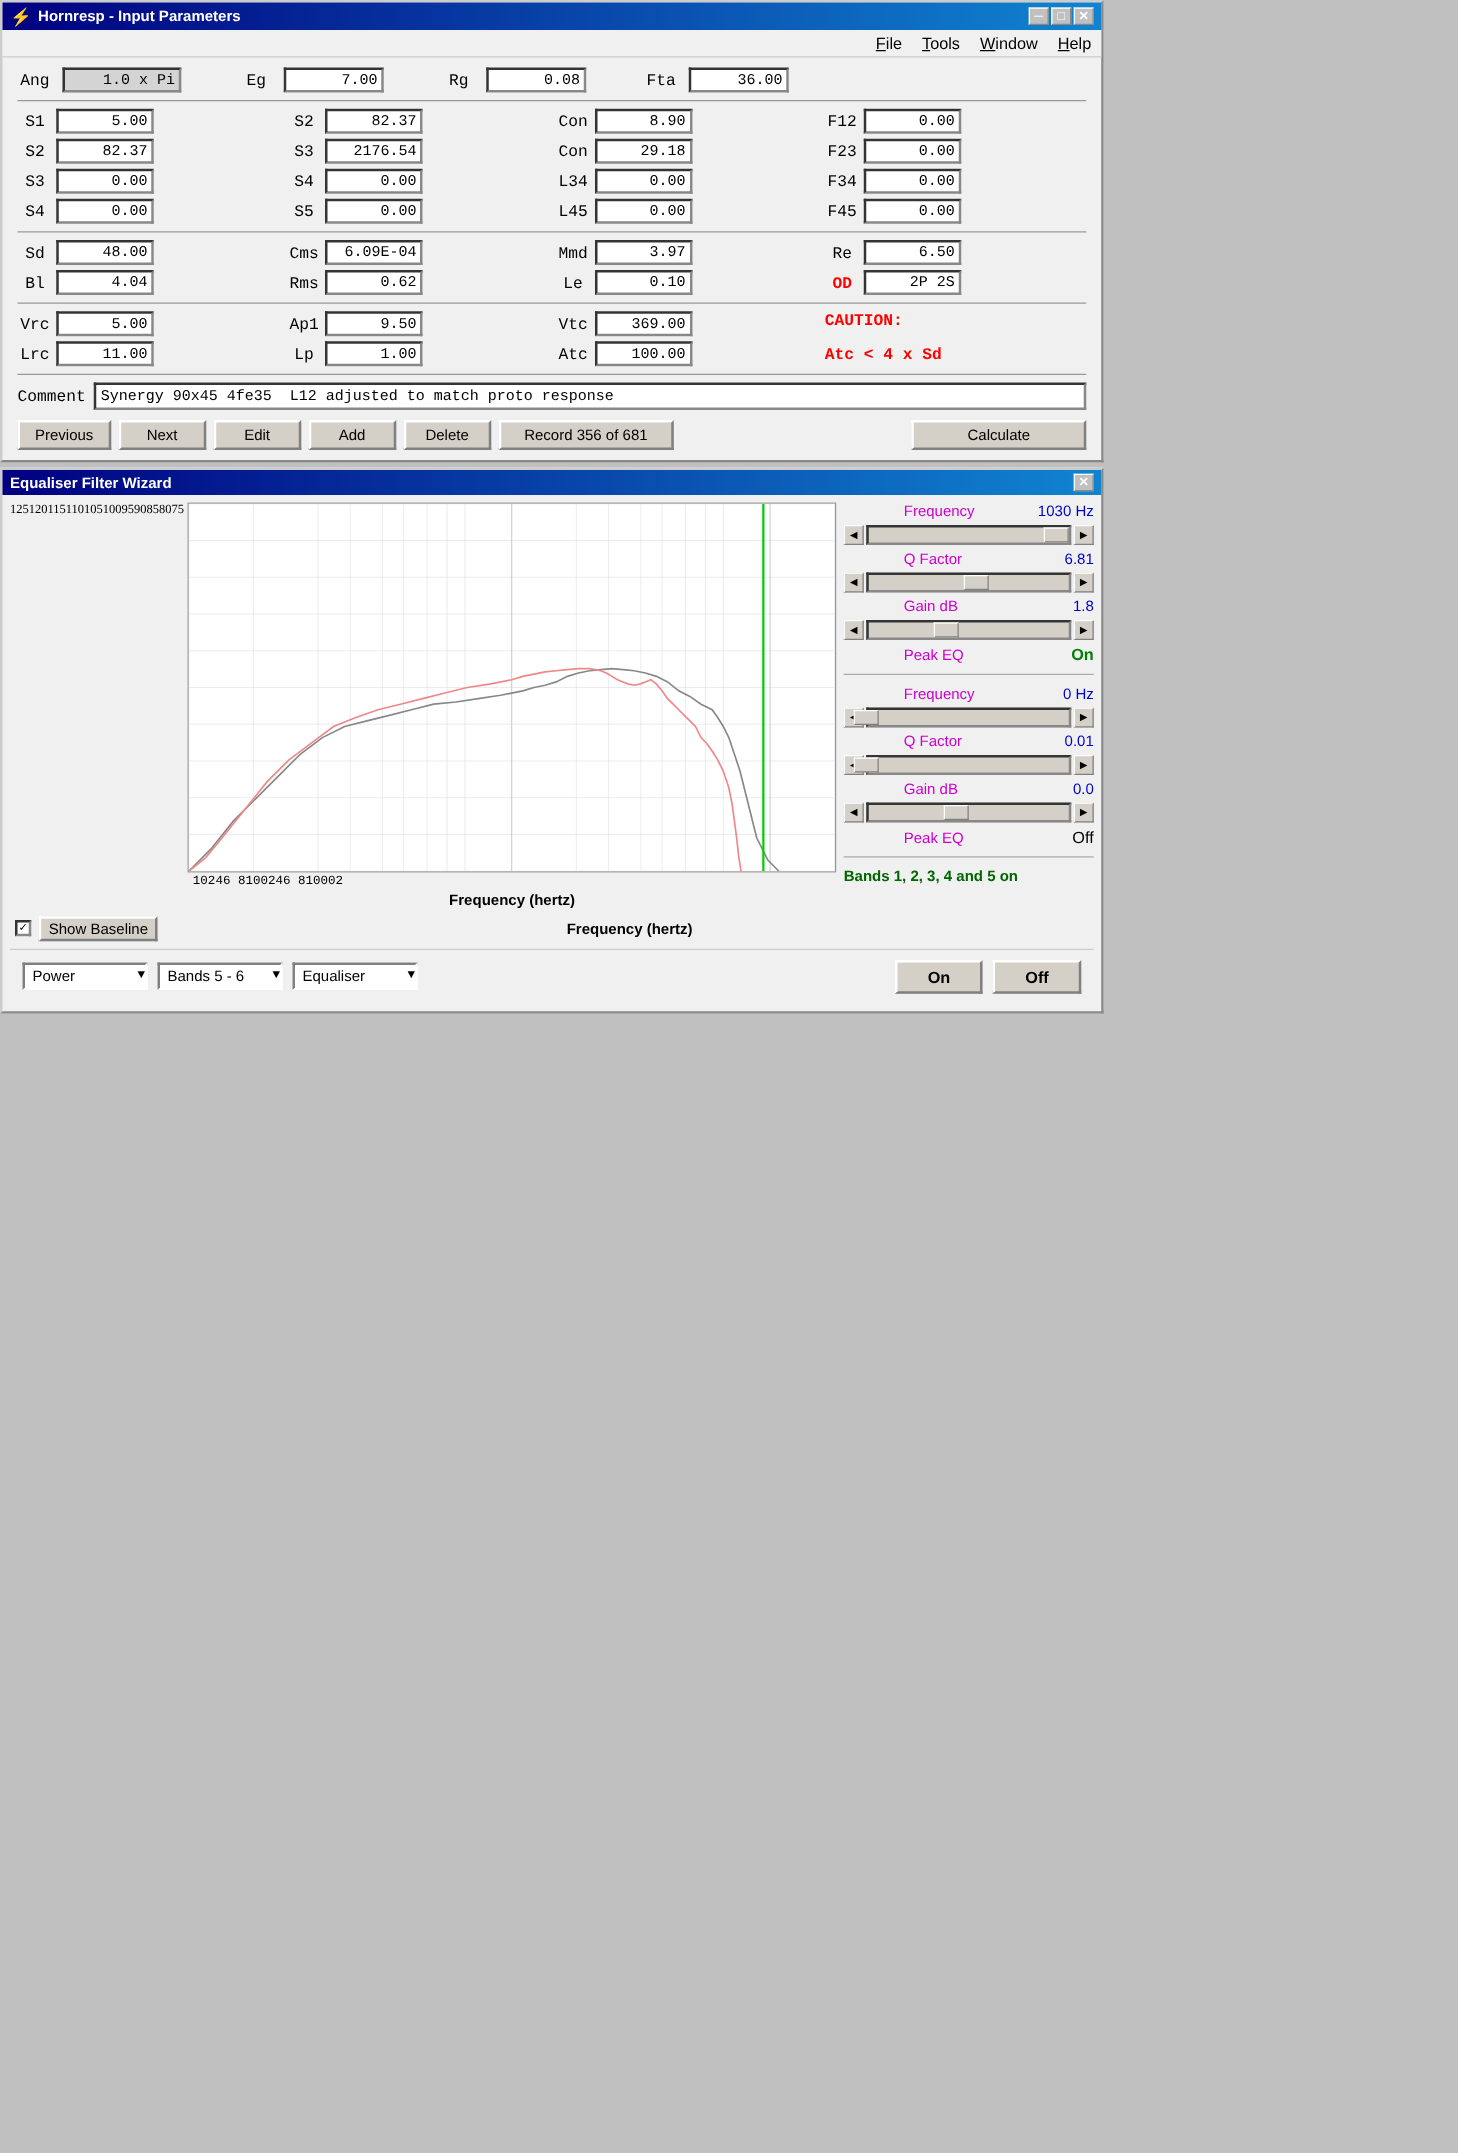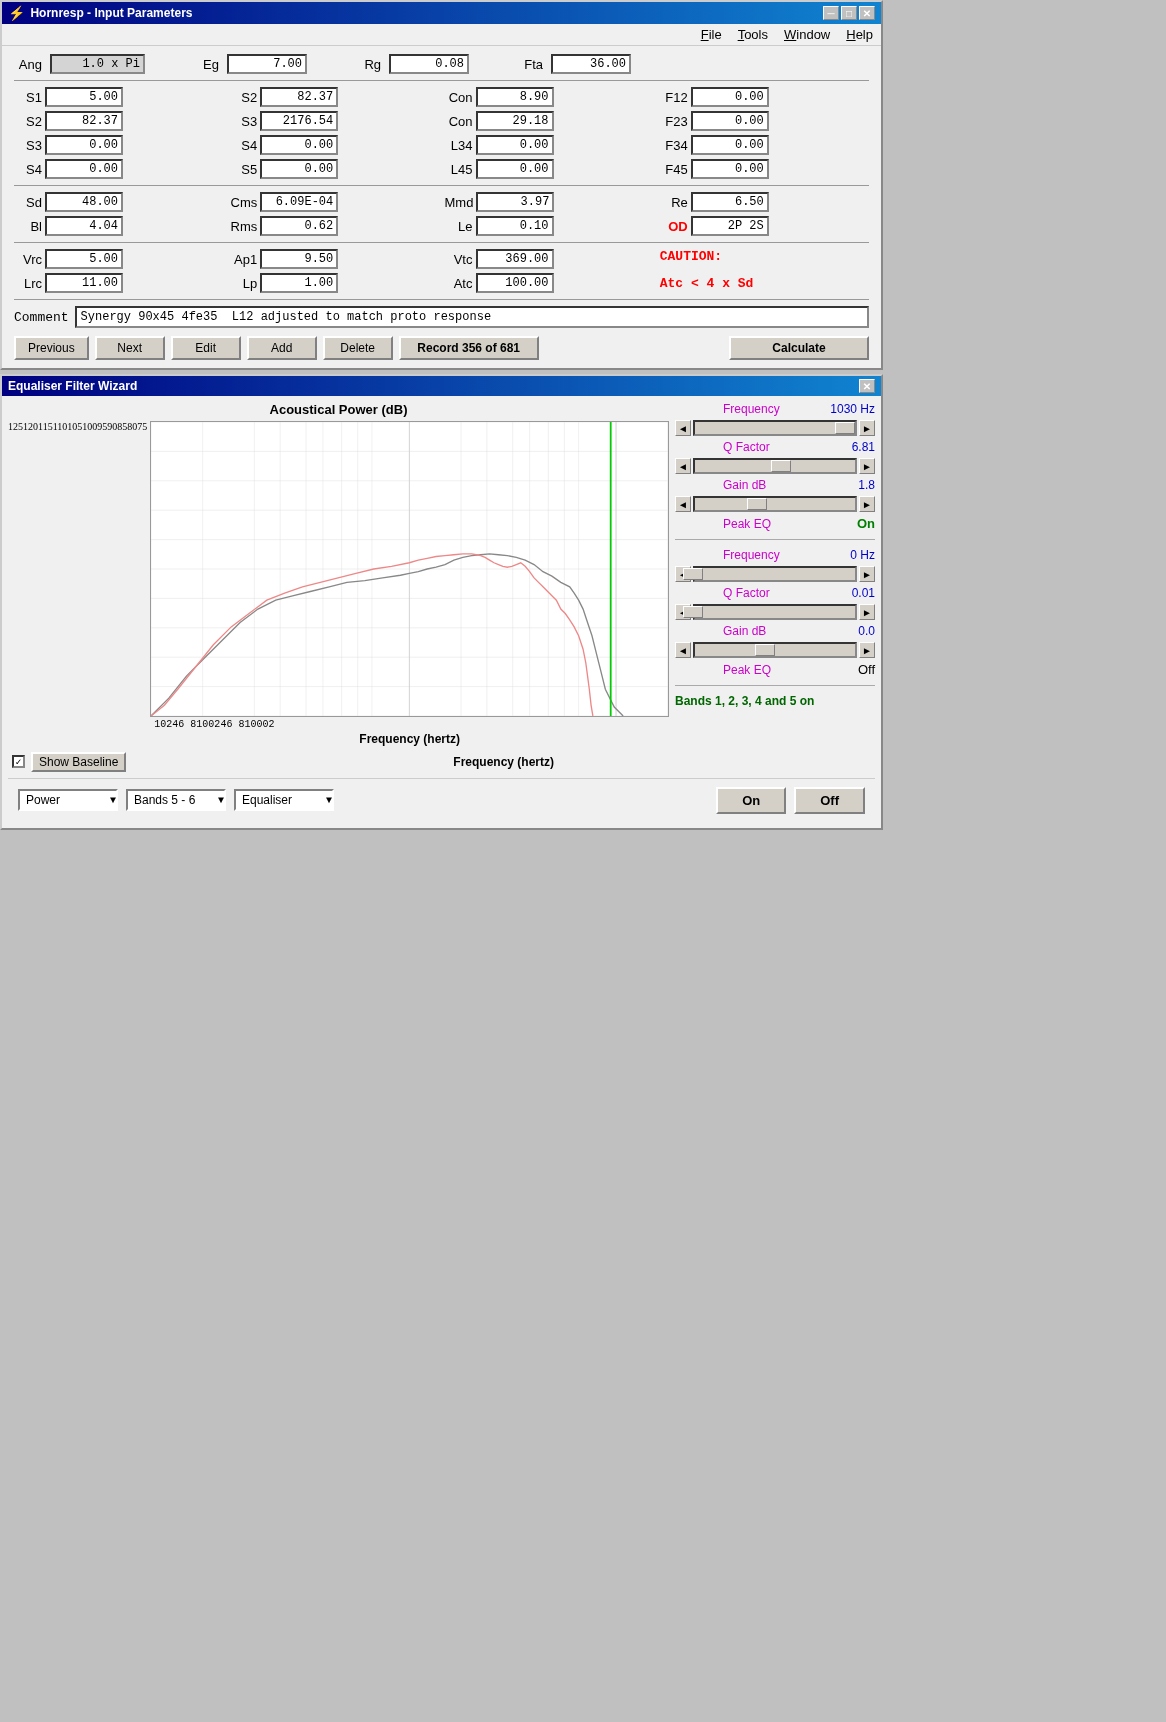--- a/index.html
+++ b/index.html
@@ -84,24 +84,24 @@
       border: none;
       border-top: 1px solid #999;
       margin: 6px 0;
     }
     .cell {
       display: flex;
       align-items: center;
       gap: 3px;
     }
     .lbl {
-      font-family: Liberation Sans, sans-serif;
+      font-family: Liberation Mono, monospace;
       font-size: 13px;
       min-width: 28px;
-      text-align: right;
+      text-align: center;
     }
     .inp {
       font-family: 'Courier New', monospace;
       font-size: 12px;
       border: 2px inset #888;
       background: white;
       padding: 1px 3px;
       width: 78px;
       text-align: right;
     }
@@ -138,21 +138,21 @@
       font-family: 'Segoe UI', Arial, sans-serif;
       font-size: 12px;
       padding: 3px 12px;
       background: #d4d0c8;
       border: 2px solid;
       border-color: #ffffff #808080 #808080 #ffffff;
       cursor: pointer;
       min-width: 70px;
     }
     .win-btn.bold-btn {
-      font-weight: bold;
+      font-weight: normal;
       min-width: 140px;
     }
     .spacer { flex: 1; }
 
     
     .eq-window {
       background: #f0f0f0;
       border: 2px solid #888;
       border-top: 2px solid #ccc;
       border-left: 2px solid #ccc;
@@ -590,21 +590,20 @@
     <span>Equaliser Filter Wizard</span>
     <div class="title-bar-buttons">
       <div class="tb-btn">✕</div>
     </div>
   </div>
 
   <div class="eq-content">
     <div class="chart-area">
 
       <div class="chart-container">
-        <div class="chart-title">Acoustical Power (dB)</div>
         <div class="chart-wrapper">
           <div class="y-axis-labels">
             <span>125</span>
             <span>120</span>
             <span>115</span>
             <span>110</span>
             <span>105</span>
             <span>100</span>
             <span>95</span>
             <span>90</span>

